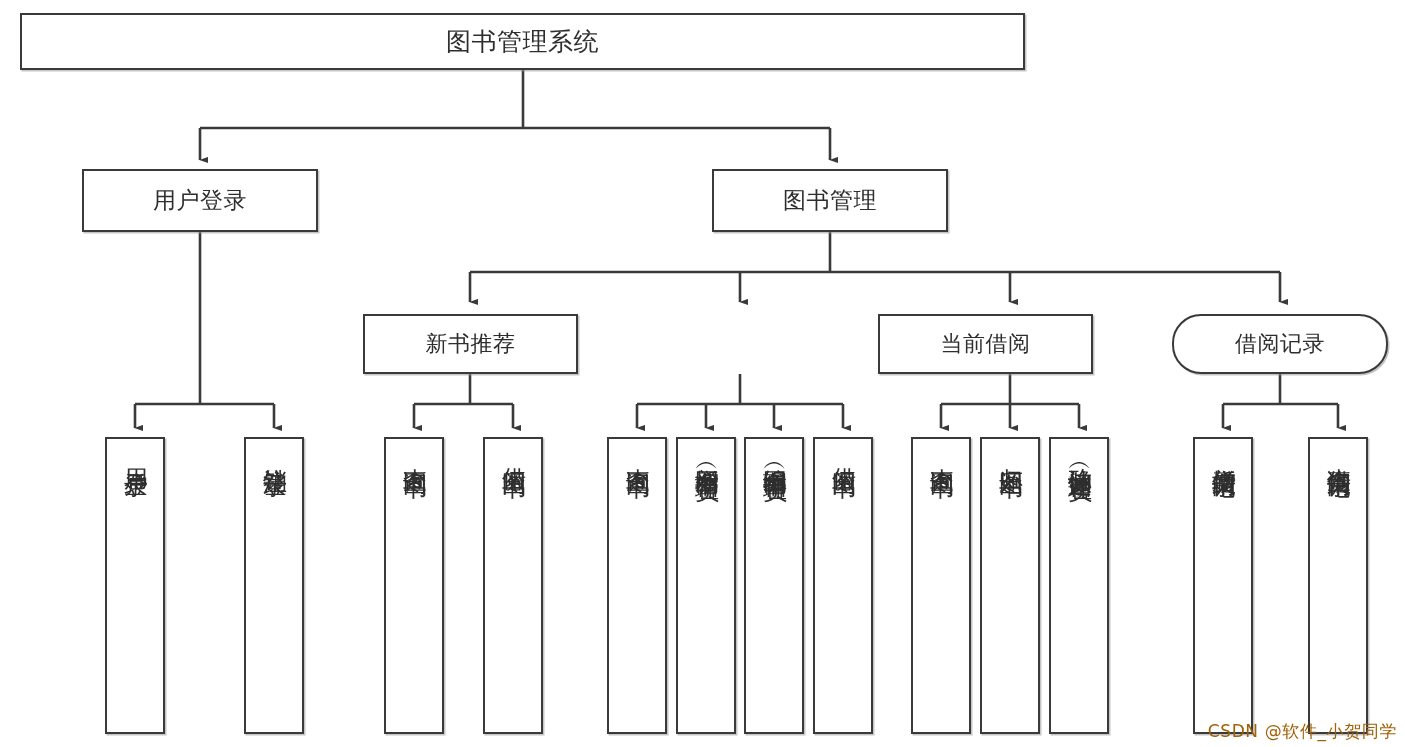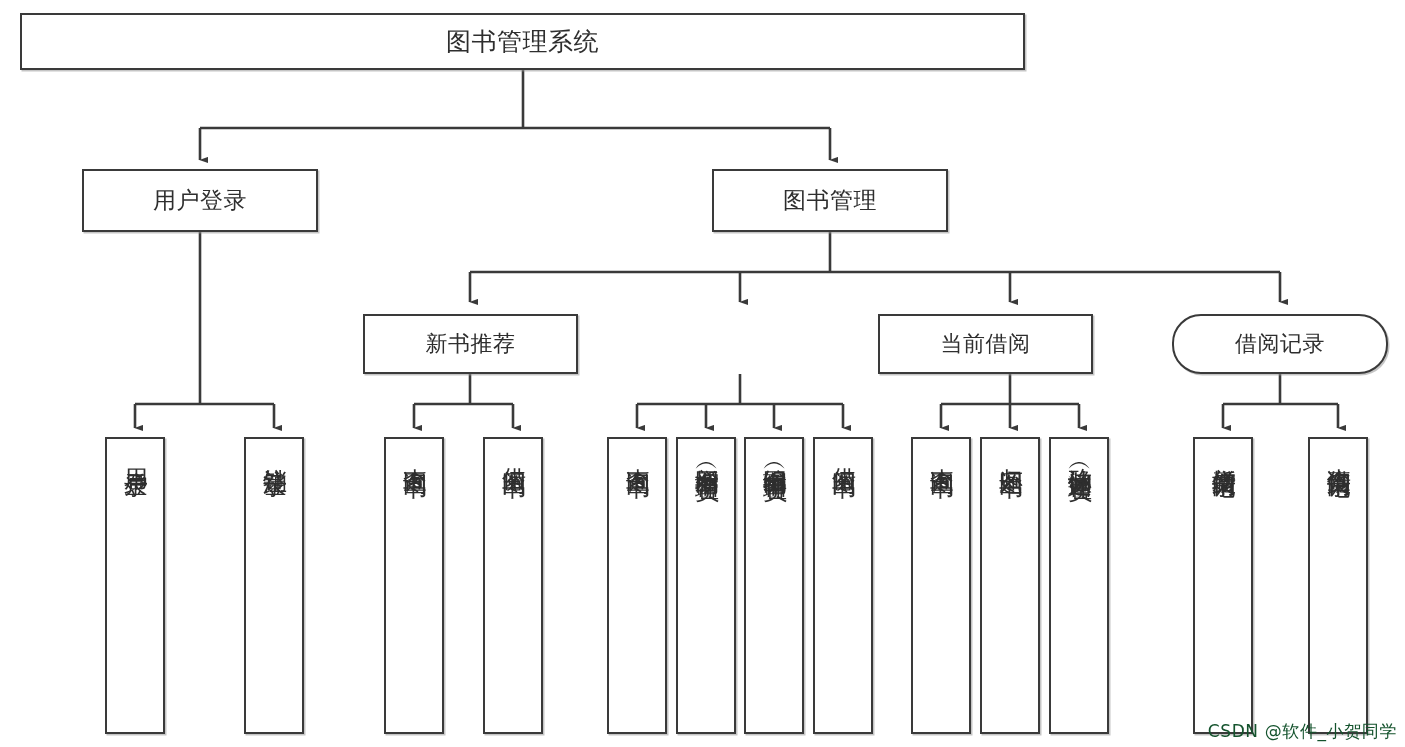--- a/index.html
+++ b/index.html
@@ -59,21 +59,21 @@
     letter-spacing:2.5px;
     transform:rotate(0deg);
   }
   .node.leaf.tall .lbl{ letter-spacing:1.5px; }
 
   #watermark{
     position:absolute;
     right:8px;
     bottom:4px;
     font-size:17px;
-    color:#14532d;
+    color:#a16207;
     letter-spacing:0.6px;
     white-space:nowrap;
     user-select:none;
   }
 </style>
 </head>
 <body>
 
 <div id="canvas">
 

